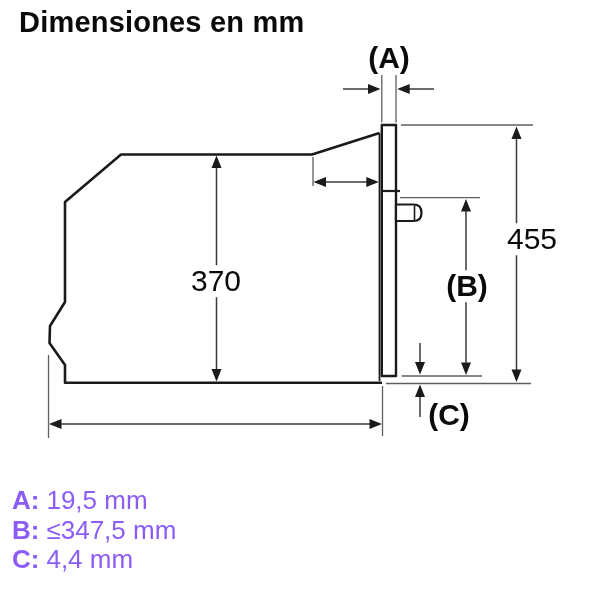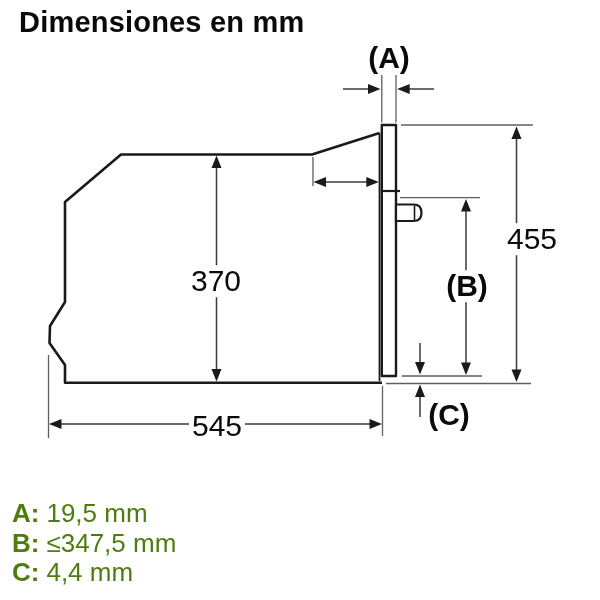--- a/index.html
+++ b/index.html
@@ -15,22 +15,22 @@
     letter-spacing:0.2px;white-space:nowrap;
   }
   svg.drawing{position:absolute;left:0;top:0;}
   .dim-label{
     position:absolute;transform:translate(-50%,-50%);
     font-size:30px;color:#0a0a0a;background:#fff;
     padding:0 3px;white-space:nowrap;line-height:1.05;
   }
   .dim-label.bold{font-weight:700;}
   .legend{
-    position:absolute;left:12px;top:499px;
-    font-size:26px;line-height:29.5px;color:#4d7c0f;
+    position:absolute;left:12px;top:486px;
+    font-size:26px;line-height:29.5px;color:#8b5cf6;
   }
   .legend-row{white-space:nowrap;}
   .legend-key{font-weight:700;margin-right:7px;}
 </style>
 </head>
 <body>
 
 <div class="canvas">
 
   <div class="page-title">Dimensiones en mm</div>
@@ -104,21 +104,20 @@
       <polygon stroke="none" points="49,424 61.5,419 61.5,429"></polygon>
       <polygon stroke="none" points="382,424 369.5,419 369.5,429"></polygon>
     </g>
   </svg>
 
   <span class="dim-label bold" style="left:389px;top:58px;">(A)</span>
   <span class="dim-label" style="left:216px;top:240px;margin-top:41px;">370</span>
   <span class="dim-label" style="left:532px;top:239px;">455</span>
   <span class="dim-label bold" style="left:467px;top:286px;">(B)</span>
   <span class="dim-label bold" style="left:449px;top:415px;">(C)</span>
-  <span class="dim-label" style="left:217px;top:426px;">545</span>
 
   <div class="legend">
     <div class="legend-row">
       <span class="legend-key">A:</span><span class="legend-val">19,5 mm</span>
     </div>
     <div class="legend-row">
       <span class="legend-key">B:</span><span class="legend-val">≤347,5 mm</span>
     </div>
     <div class="legend-row">
       <span class="legend-key">C:</span><span class="legend-val">4,4 mm</span>

